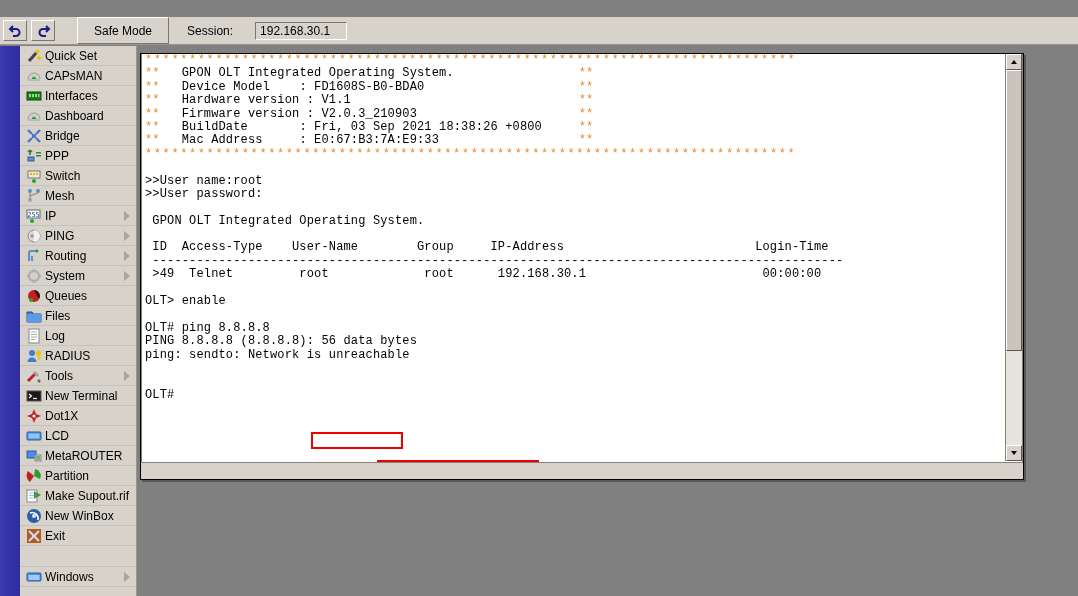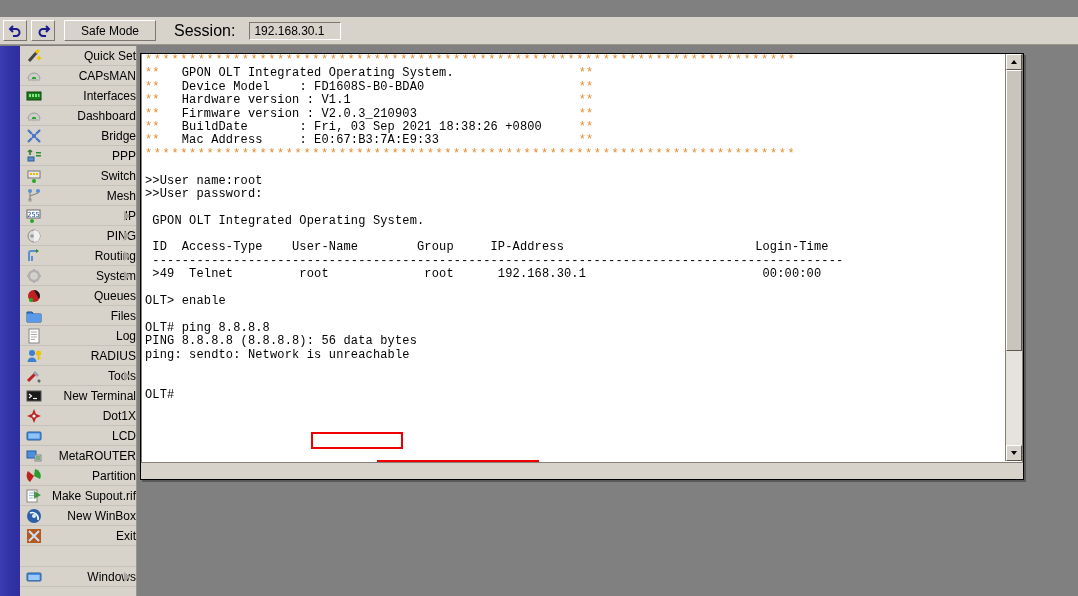--- a/index.html
+++ b/index.html
@@ -67,37 +67,37 @@
     border-color: #ffffff #7b7670 #7b7670 #ffffff;
     box-sizing: border-box;
     display: flex;
     align-items: center;
     justify-content: center;
     margin-right: 4px;
     cursor: default;
   }
   .tbtn svg { display: block; }
   .safemode {
-    height: 21px;
+    height: 27px;
     padding: 0 16px;
-    margin-left: 5px;
+    margin-left: 18px;
     background: #d7d3cb;
     border: 1px solid;
     border-color: #ffffff #7b7670 #7b7670 #ffffff;
     box-sizing: border-box;
     display: flex;
     align-items: center;
     justify-content: center;
     font-size: 12px;
     cursor: default;
   }
   .sess-label {
     margin-left: 18px;
-    margin-right: 14px;
-    font-size: 16px;
+    margin-right: 22px;
+    font-size: 12px;
   }
   .sess-field {
     height: 18px;
     min-width: 92px;
     background: #d7d3cb;
     border: 1px solid;
     border-color: #7b7670 #ffffff #ffffff #7b7670;
     box-sizing: border-box;
     display: flex;
     align-items: center;
@@ -128,21 +128,20 @@
   }
   .mrow {
     position: relative;
     height: 20px;
     display: flex;
     align-items: center;
     border-bottom: 1px solid #c6c2ba;
     box-sizing: border-box;
     padding-left: 5px;
     cursor: default;
-    justify-content: space-between;
   }
   .mrow .ico {
     width: 17px;
     height: 16px;
     margin-right: 3px;
     flex: 0 0 17px;
     display: flex;
     align-items: center;
     justify-content: center;
   }

